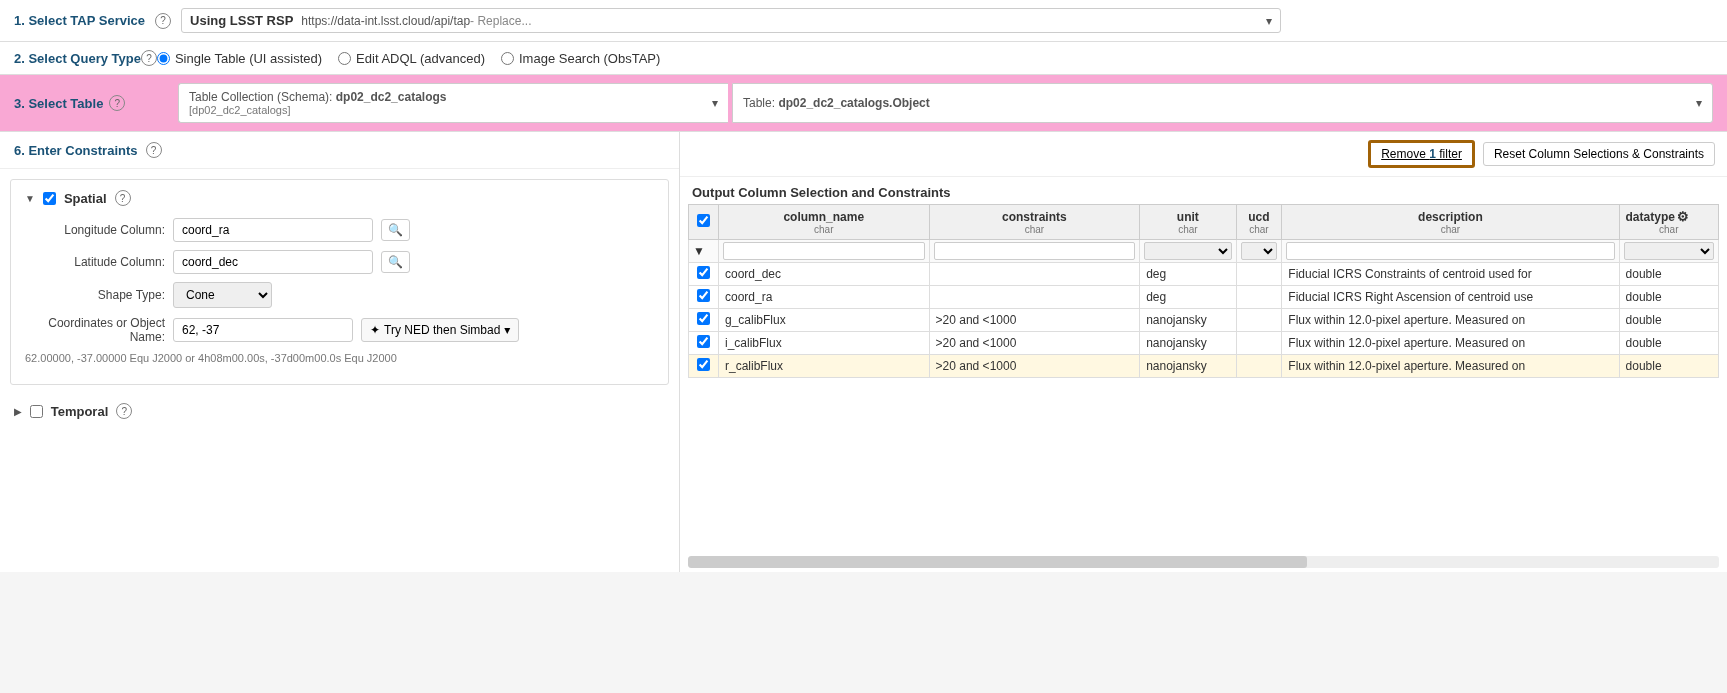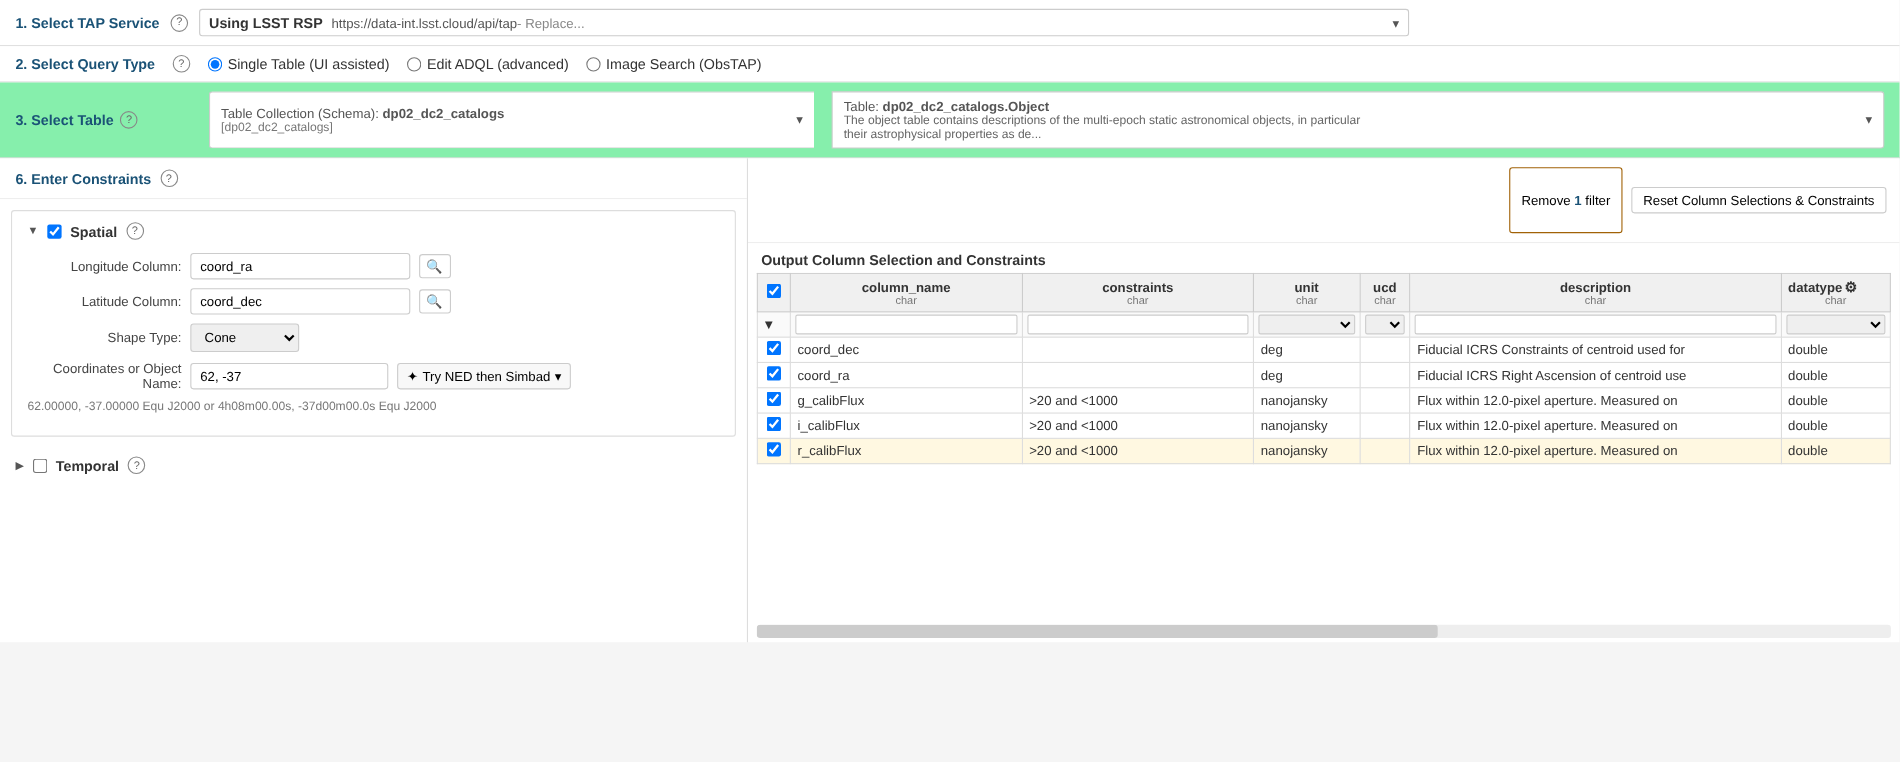--- a/index.html
+++ b/index.html
@@ -56,35 +56,34 @@
       font-size: 12px;
     }
 
     
     .section2 {
       background: #fff;
       border-bottom: 1px solid #ddd;
       padding: 8px 14px;
       display: flex;
       align-items: center;
-      gap: 16px;
     }
 
     .radio-group { display: flex; align-items: center; gap: 16px; }
     .radio-option { display: flex; align-items: center; gap: 5px; cursor: pointer; }
     .radio-option input { cursor: pointer; }
 
     
     .section3 {
-      background: #86efac;
+      background: #f9a8d4;
       border-bottom: 1px solid #ddd;
       padding: 8px 14px;
       display: flex;
       align-items: stretch;
-      gap: 16px;
+      gap: 4px;
     }
 
     .section3-label-col {
       display: flex;
       align-items: center;
       gap: 6px;
       min-width: 160px;
     }
 
     .table-collection-box {
@@ -282,26 +281,27 @@
     .output-toolbar {
       display: flex;
       align-items: center;
       justify-content: flex-end;
       padding: 8px 12px;
       gap: 8px;
       border-bottom: 1px solid #eee;
     }
 
     .remove-filter-btn {
-      border: 1px solid #a16207;
-      border-radius: 3px;
-      padding: 22px 10px;
+      border: 3px solid #a16207;
+      border-radius: 3px;
+      padding: 4px 10px;
       font-size: 12px;
       background: #fff;
       cursor: pointer;
+      text-decoration: underline;
     }
 
     .remove-filter-btn .filter-count {
       color: #1a5276;
       font-weight: bold;
     }
 
     .reset-btn {
       border: 1px solid #ccc;
       border-radius: 3px;
@@ -440,21 +440,20 @@
       <div class="schema-sub">[dp02_dc2_catalogs]</div>
     </div>
     <span class="dropdown-arrow">▾</span>
   </div>
   <div class="table-info-box">
     <div class="table-info-content">
       <div class="table-label">
         <span>Table:</span>
         <strong>dp02_dc2_catalogs.Object</strong>
       </div>
-      <div class="table-desc">The object table contains descriptions of the multi-epoch static astronomical objects, in particular their astrophysical properties as de...</div>
     </div>
     <span class="dropdown-arrow">▾</span>
   </div>
 </div>
 
 <div class="section4-container">
 
   <div class="constraints-panel">
     <div class="constraints-header">
       <span class="section-label">6. Enter Constraints</span>

